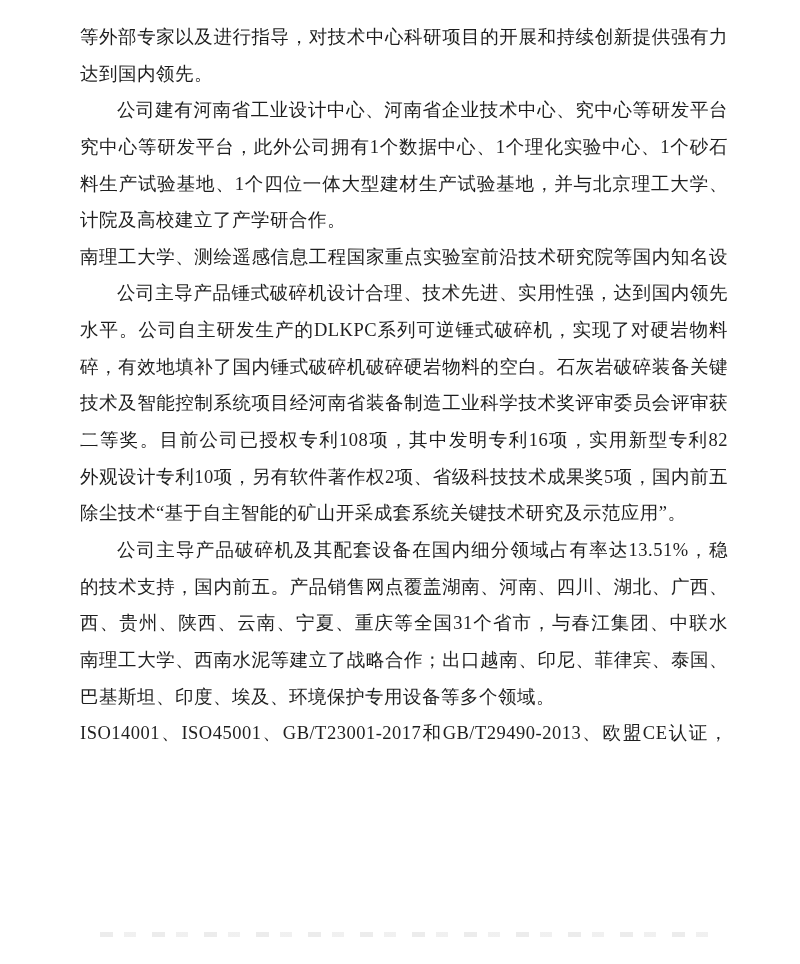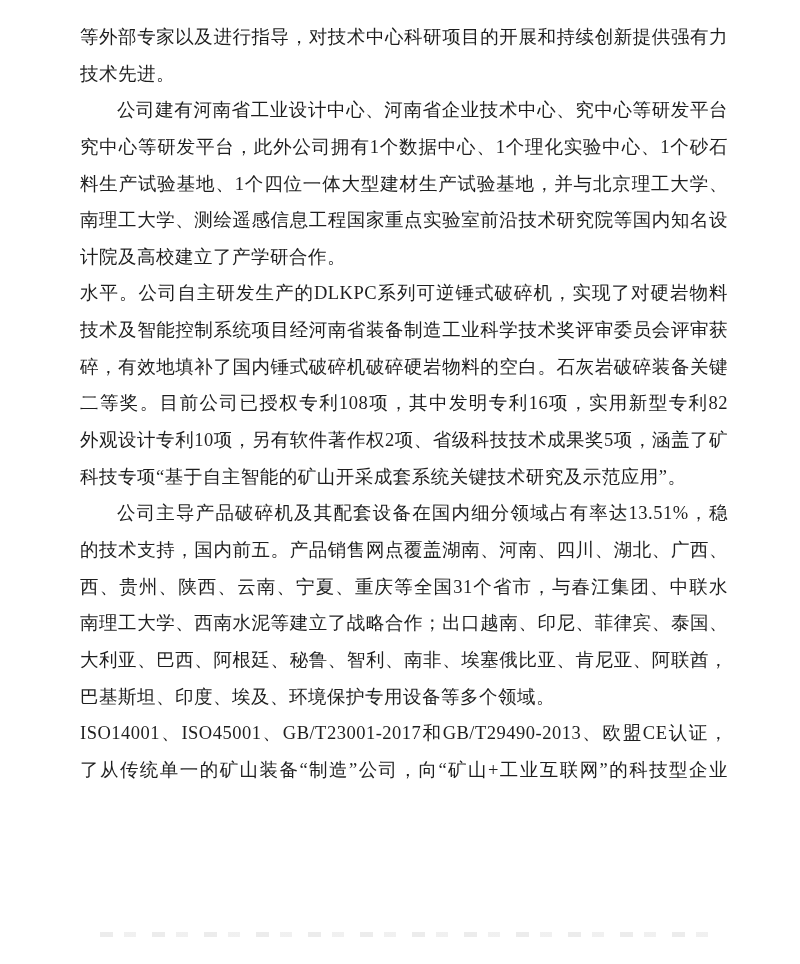--- a/index.html
+++ b/index.html
@@ -66,35 +66,34 @@
     );
     opacity: 0.9;
   }
 </style>
 </head>
 <body>
 
 <div class="page">
   <div class="page-text">
       <div class="line fill">等外部专家以及进行指导，对技术中心科研项目的开展和持续创新提供强有力</div>
-      <div class="line">技术先进。</div>
+      <div class="line">达到国内领先。</div>
       <div class="line fill indent">公司建有河南省工业设计中心、河南省企业技术中心、究中心等研发平台</div>
       <div class="line fill">究中心等研发平台，此外公司拥有1个数据中心、1个理化实验中心、1个砂石骨</div>
       <div class="line fill">料生产试验基地、1个四位一体大型建材生产试验基地，并与北京理工大学、河</div>
+      <div class="line">计院及高校建立了产学研合作。</div>
       <div class="line fill">南理工大学、测绘遥感信息工程国家重点实验室前沿技术研究院等国内知名设</div>
-      <div class="line">计院及高校建立了产学研合作。</div>
+      <div class="line fill indent">公司主导产品锤式破碎机设计合理、技术先进、实用性强，达到国内领先</div>
       <div class="line fill">水平。公司自主研发生产的DLKPC系列可逆锤式破碎机，实现了对硬岩物料的破</div>
+      <div class="line fill">碎，有效地填补了国内锤式破碎机破碎硬岩物料的空白。石灰岩破碎装备关键</div>
       <div class="line fill">技术及智能控制系统项目经河南省装备制造工业科学技术奖评审委员会评审获</div>
-      <div class="line fill">碎，有效地填补了国内锤式破碎机破碎硬岩物料的空白。石灰岩破碎装备关键</div>
       <div class="line fill">二等奖。目前公司已授权专利108项，其中发明专利16项，实用新型专利82项、</div>
-      <div class="line fill">外观设计专利10项，另有软件著作权2项、省级科技技术成果奖5项，涵盖了矿</div>
-      <div class="line">科技专项“基于自主智能的矿山开采成套系统关键技术研究及示范应用”。</div>
+      <div class="line fill">外观设计专利10项，另有软件著作权2项、省级科技技术成果奖5项，国内前五</div>
+      <div class="line">除尘技术“基于自主智能的矿山开采成套系统关键技术研究及示范应用”。</div>
       <div class="line fill indent">公司主导产品破碎机及其配套设备在国内细分领域占有率达13.51%，稳居</div>
       <div class="line fill">的技术支持，国内前五。产品销售网点覆盖湖南、河南、四川、湖北、广西、江</div>
       <div class="line fill">西、贵州、陕西、云南、宁夏、重庆等全国31个省市，与春江集团、中联水泥、</div>
       <div class="line fill">南理工大学、西南水泥等建立了战略合作；出口越南、印尼、菲律宾、泰国、澳</div>
-      <div class="line fill">大利亚、巴西、阿根廷、秘鲁、智利、南非、埃塞俄比亚、肯尼亚、阿联酋，</div>
       <div class="line">巴基斯坦、印度、埃及、环境保护专用设备等多个领域。</div>
       <div class="line fill">ISO14001、ISO45001、GB/T23001-2017和GB/T29490-2013、欧盟CE认证，实现</div>
-      <div class="line fill">了从传统单一的矿山装备“制造”公司，向“矿山+工业互联网”的科技型企业</div>
     </div>
   <div class="cutoff-artifact"></div>
 </div>
 
 </body></html>

